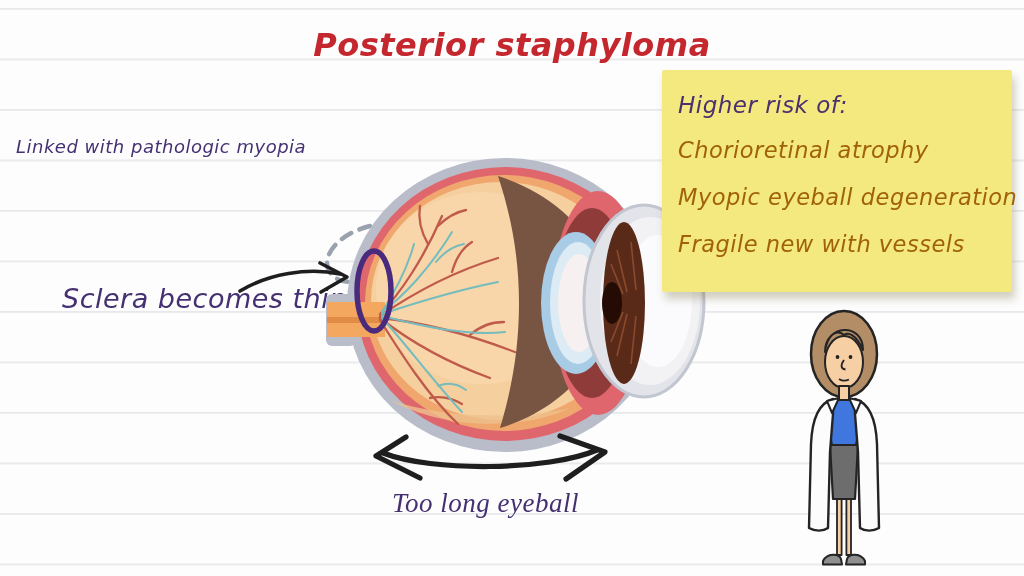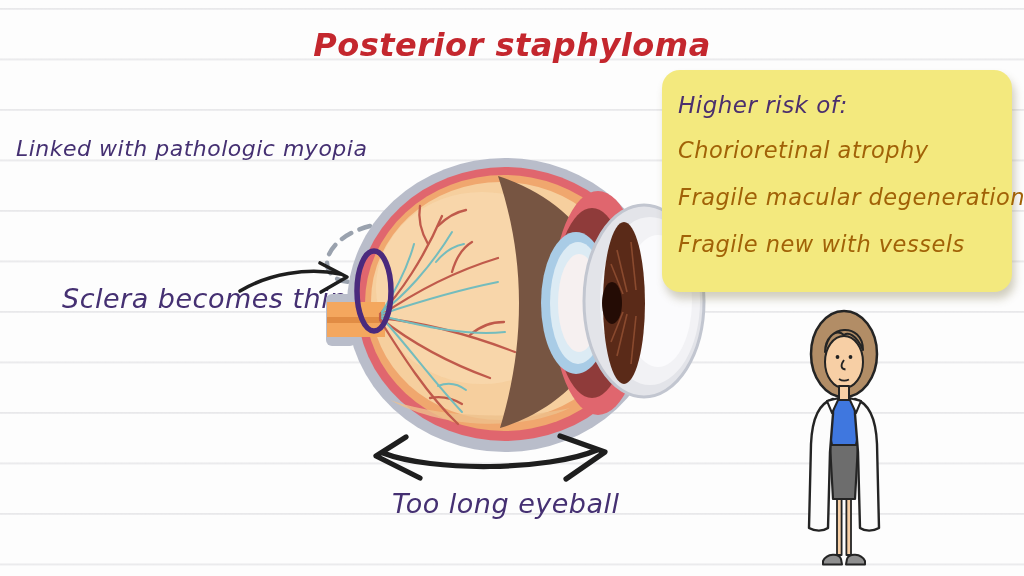--- a/index.html
+++ b/index.html
@@ -8,26 +8,26 @@
   .page{
     position:absolute;inset:0;width:1024px;height:576px;background-color:#fdfdfd;
     background-image:linear-gradient(to bottom,#e6e6e8 0px,#efeff1 2px,rgba(0,0,0,0) 2px);
     background-size:100% 50.5px;background-position:0 8px;
   }
   .abs{position:absolute;}
   .hand{font-style:italic;letter-spacing:.5px;white-space:nowrap;}
   .title{left:0;top:26px;width:1024px;text-align:center;
          font-size:32px;font-weight:bold;color:#c4272e;}
   .purple{color:#453072;}
-  .lbl-linked{left:16px;top:136px;font-size:22px;}
+  .lbl-linked{left:16px;top:136px;font-size:18px;}
   .lbl-sclera{left:62px;top:283px;font-size:27px;}
-  .lbl-toolong{left:392px;top:488px;font-size:27px;}
+  .lbl-toolong{left:392px;top:488px;font-size:27px;font-family:Liberation Serif, serif;}
   .note{
     left:662px;top:70px;width:350px;height:222px;background:#f3e97e;
-    border-radius:18px;box-shadow:3px 7px 9px rgba(110,100,50,.30);
+    border-radius:2px;box-shadow:3px 7px 9px rgba(110,100,50,.30);
     box-sizing:border-box;padding:22px 0 0 16px;
   }
   .note:before{ 
     content:"";position:absolute;left:-4px;bottom:-7px;width:120px;height:16px;
     background:linear-gradient(to right,rgba(90,85,40,.45),rgba(90,85,40,0));
     transform:skewX(-20deg);border-radius:50%;filter:blur(1px);z-index:-1;
   }
   .note-heading{font-size:23px;color:#4b2f6e;margin-bottom:16px;}
   .note-item{font-size:22.5px;color:#a16207;margin-bottom:14px;line-height:33px;}
   svg{display:block;}
@@ -129,21 +129,21 @@
     <path d="M 383,453 C 432,472 548,471 597,450" fill="none" stroke="#1e1e1e" stroke-width="5.2" stroke-linecap="round"></path>
     <path d="M 406,437 L 376,456 L 420,478" fill="none" stroke="#1e1e1e" stroke-width="5.2" stroke-linecap="round" stroke-linejoin="round"></path>
     <path d="M 560,436 L 605,452 L 566,479" fill="none" stroke="#1e1e1e" stroke-width="5.2" stroke-linecap="round" stroke-linejoin="round"></path>
   </svg>
 
   <div class="abs hand purple lbl-toolong">Too long eyeball</div>
 
   <div class="abs note">
     <div class="hand note-heading">Higher risk of:</div>
     <div class="hand note-item">Chorioretinal atrophy</div>
-    <div class="hand note-item">Fragile macular degeneration</div>
+    <div class="hand note-item">Myopic eyeball degeneration</div>
     <div class="hand note-item">Fragile new with vessels</div>
   </div>
 
   <svg class="abs" style="left:798px;top:302px" width="92" height="268" viewBox="0 0 92 268">
     <g stroke="#242424" stroke-linejoin="round">
 
       <ellipse cx="46" cy="52" rx="33" ry="43" fill="#b28d66" stroke-width="2.5"></ellipse>
 
       <ellipse cx="46" cy="60" rx="19" ry="26" fill="#f7cfa5" stroke-width="2"></ellipse>
       <path d="M 27,50 C 27,22 65,20 65,48 C 58,32 50,30 46,33 C 38,26 29,34 27,50 Z" fill="#b28d66" stroke-width="2"></path>

